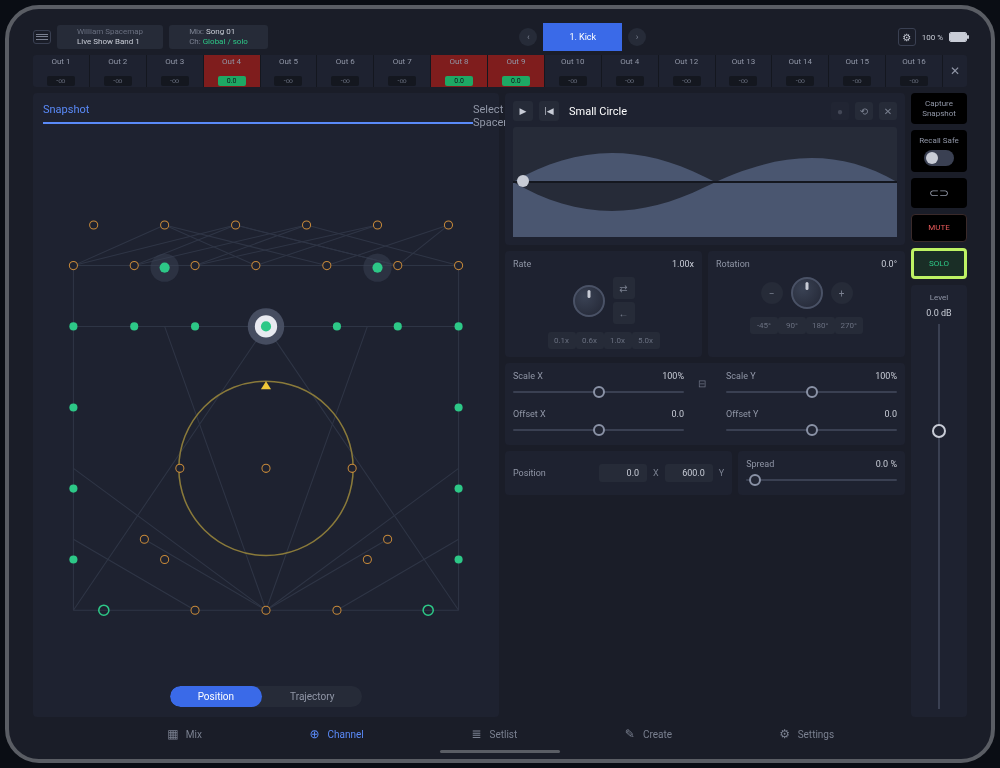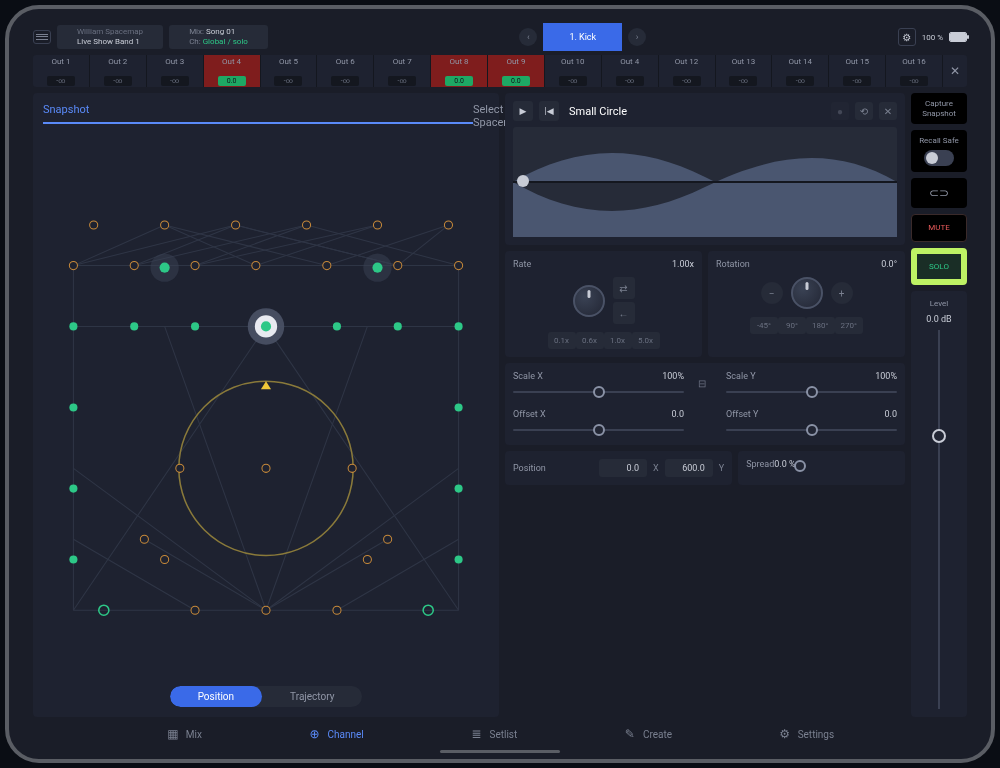--- a/index.html
+++ b/index.html
@@ -66,31 +66,31 @@
 .slider-head{display:flex;justify-content:space-between;font-size:9px;color:#9096a6}
 .slider-head .val{color:#c8ccd6}
 .slider{height:14px;position:relative;display:flex;align-items:center}
 .slider-track{height:2px;background:#3a4052;width:100%;border-radius:1px}
 .slider-thumb{position:absolute;width:12px;height:12px;background:#222634;border:2px solid #8a92a6;border-radius:50%;transform:translateX(-50%)}
 .lock-ic{position:absolute;left:50%;top:50%;transform:translate(-50%,-50%);width:14px;height:14px;color:#6a7080;font-size:10px}
 .scale-sliders{display:flex;gap:12px;position:relative}
 .pos-row{display:flex;gap:6px}
 .pos-box{background:#1e2230;border-radius:4px;padding:8px;display:flex;align-items:center;gap:6px}
 .pos-box.pos{flex:1.4}
-.pos-box.spr{flex:1;flex-direction:row;align-items:stretch;gap:4px}
+.pos-box.spr{flex:1;flex-direction:column;align-items:stretch;gap:4px}
 .pos-label{font-size:9px;color:#9096a6}
 .pos-val{background:#262b38;padding:4px 8px;font-size:9px;color:#c8ccd6;border-radius:3px;min-width:48px;text-align:right}
 .pos-unit{font-size:9px;color:#7a8090}
 .side-strip{width:56px;display:flex;flex-direction:column;gap:6px}
 .strip-btn{background:#000000;border-radius:4px;padding:6px 4px;font-size:8px;color:#9096a6;text-align:center;line-height:1.2}
 .toggle{width:30px;height:16px;background:#3a4052;border-radius:8px;margin:4px auto 0;position:relative}
 .toggle div{width:12px;height:12px;background:#c8ccd6;border-radius:50%;position:absolute;top:2px;left:2px}
 .strip-btn.link{padding:8px 4px;font-size:12px}
 .strip-btn.mute{color:#e85a5a;border:1px solid #3a2a2a;padding:8px 4px}
-.strip-btn.solo{color:#2dc887;border:6px solid #bef264;background:#1a2e26;padding:8px 4px}
+.strip-btn.solo{color:#2dc887;border:3px solid #bef264;background:#1a2e26;padding:8px 4px}
 .level-box{flex:1;background:#1e2230;border-radius:4px;padding:8px 4px;display:flex;flex-direction:column;align-items:center;gap:6px}
 .level-label{font-size:8px;color:#9096a6}
 .level-val{font-size:9px;color:#c8ccd6}
 .vfader{flex:1;width:100%;position:relative;display:flex;justify-content:center}
 .vfader-track{width:2px;background:#3a4052;height:100%}
 .vfader-thumb{position:absolute;width:14px;height:14px;background:#222634;border:2px solid #c8ccd6;border-radius:50%;top:26%}
 .bottom-nav{display:flex;justify-content:space-around;padding:10px 80px 2px;font-size:10px;color:#7a8090}
 .bn-item{display:flex;align-items:center;gap:6px}
 .bn-item.act{color:#5a8af8}
 .bn-icon{width:14px;height:14px;display:flex;align-items:center;justify-content:center;font-size:12px}

